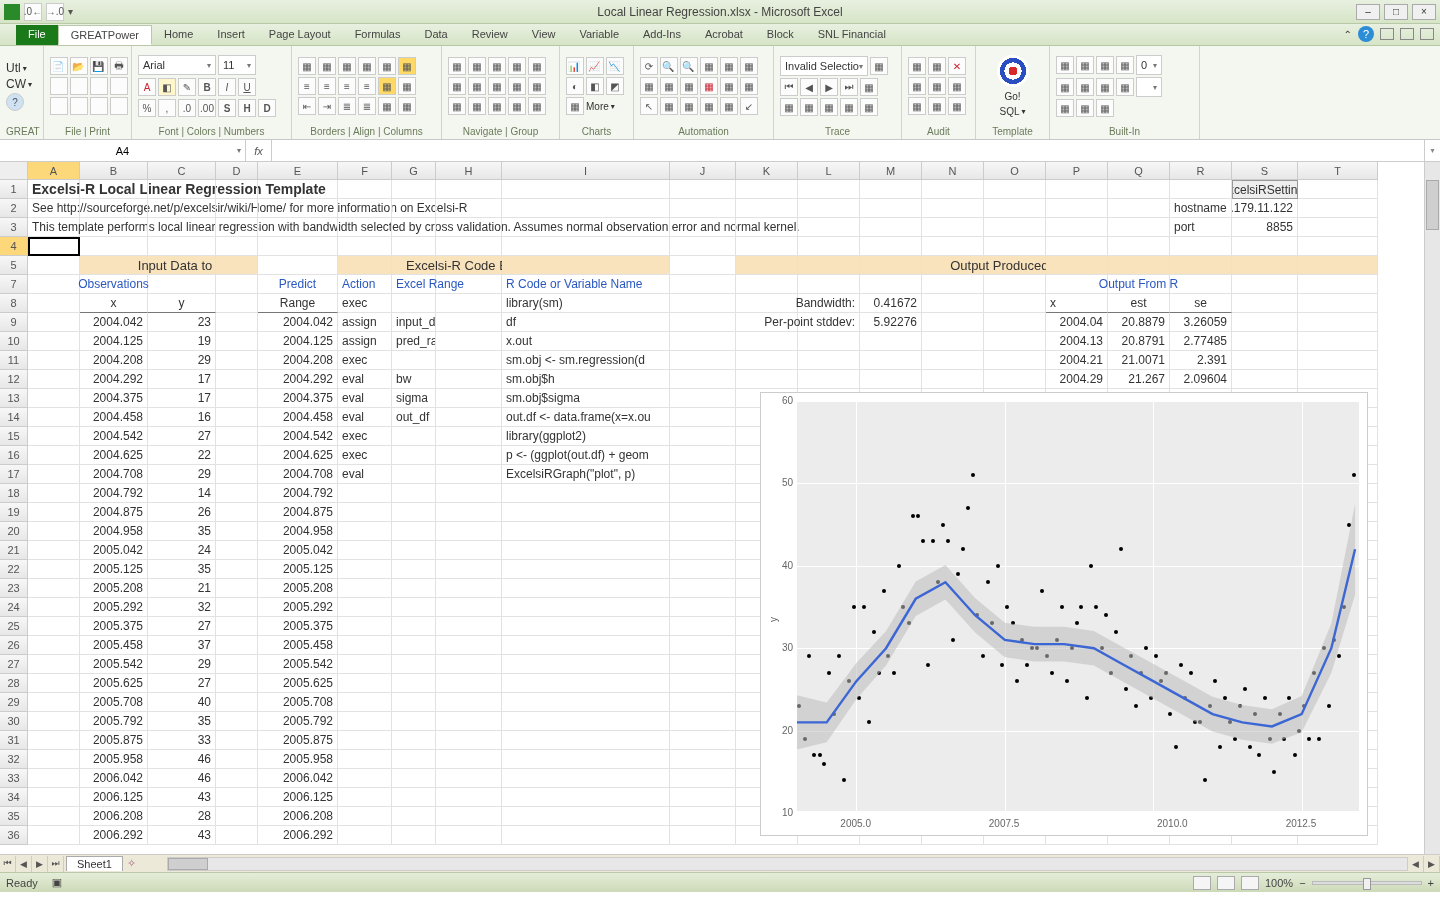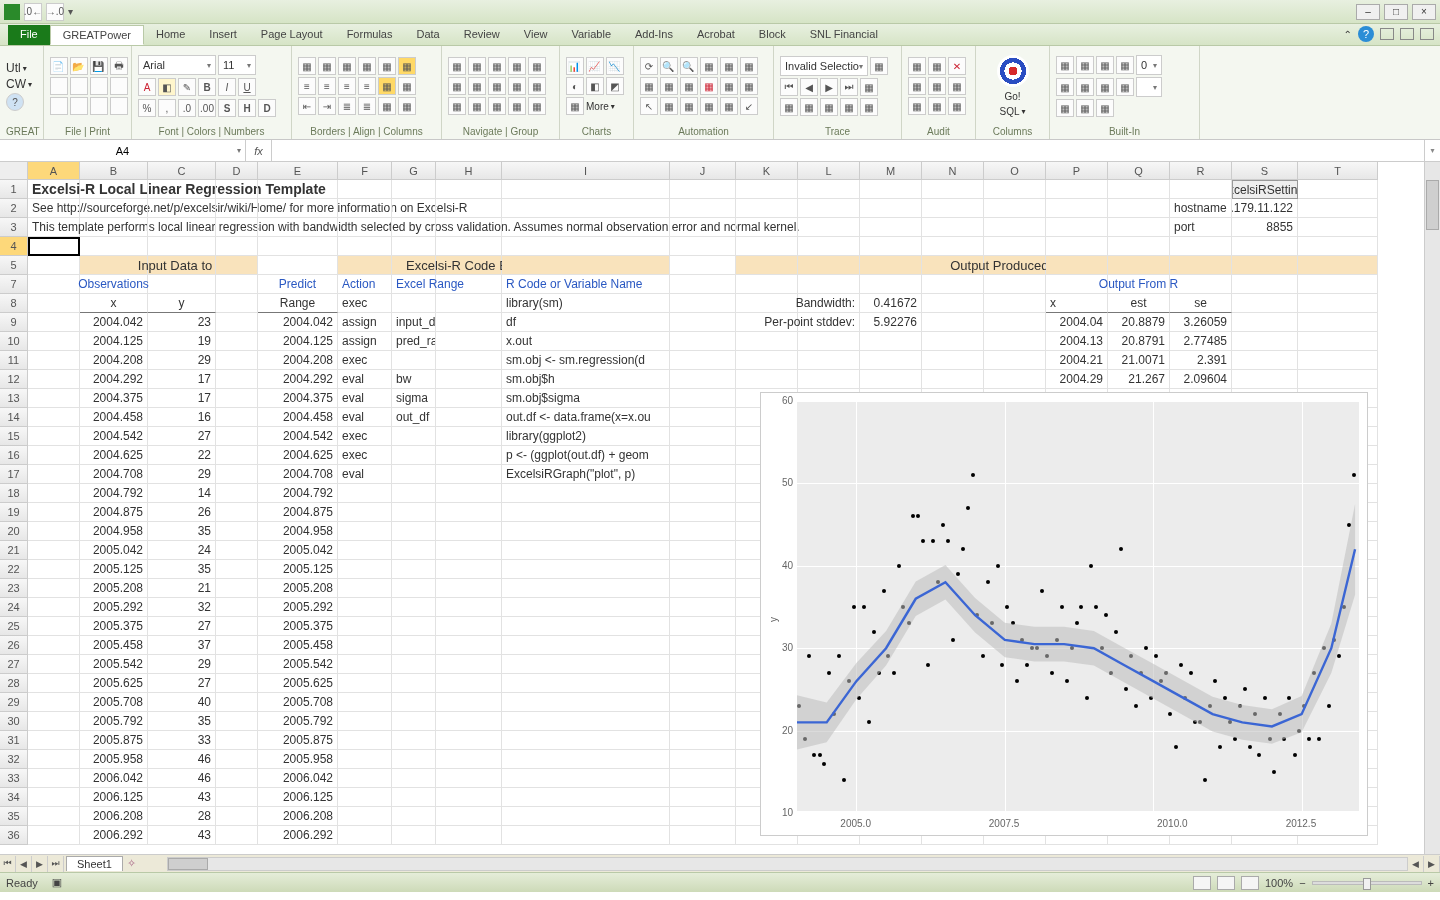--- a/index.html
+++ b/index.html
@@ -6,21 +6,21 @@
 body{background:#fff;width:1440px;height:900px;overflow:hidden;font-size:12px;color:#333;}
 
 .titlebar{height:24px;background:linear-gradient(#e8f0e0,#d6e4c6);display:flex;align-items:center;padding:0 4px;border-bottom:1px solid #b9c9a7;position:relative;}
 .titlebar .appicon{width:16px;height:16px;background:#2a8a2a;margin-right:4px;}
 .titlebar .qat{display:flex;gap:4px;align-items:center;}
 .titlebar .qat span{font-size:10px;color:#555;}
 .titlebar .title{position:absolute;left:0;right:0;text-align:center;font-size:12px;color:#444;pointer-events:none;}
 .titlebar .winbtns{margin-left:auto;display:flex;gap:4px;}
 .titlebar .winbtn{width:24px;height:16px;border:1px solid #aaa;background:#f0f0f0;display:flex;align-items:center;justify-content:center;font-size:10px;}
 
-.tabs{height:22px;background:linear-gradient(#e8f0e0,#d6e4c6);display:flex;align-items:end;padding-left:8px;border-bottom:1px solid #b9c9a7;position:relative;}
+.tabs{height:22px;background:linear-gradient(#e8f0e0,#d6e4c6);display:flex;align-items:end;padding-left:16px;border-bottom:1px solid #b9c9a7;position:relative;}
 .tab{padding:3px 12px;font-size:11px;color:#444;cursor:pointer;}
 .tab.file{background:#1a7a1a;color:#fff;}
 .tab.active{background:#fff;border:1px solid #b9c9a7;border-bottom:1px solid #fff;}
 .tabs .right{position:absolute;right:6px;top:2px;display:flex;gap:6px;align-items:center;}
 .help-circle{width:16px;height:16px;border-radius:50%;background:#2b8dd6;color:#fff;font-size:11px;display:flex;align-items:center;justify-content:center;}
 .winbox{width:14px;height:12px;border:1px solid #888;}
 
 .ribbon{height:94px;background:#f4f7f0;border-bottom:1px solid #c8c8c8;display:flex;}
 .group{border-right:1px solid #d0d6c7;padding:2px 6px;display:flex;flex-direction:column;justify-content:space-between;}
 .group .body{flex:1;display:flex;align-items:center;gap:4px;}
@@ -87,20 +87,21 @@
 </head>
 <body>
 
 <div class="titlebar">
   <div class="appicon"></div>
   <div class="qat">
     <span class="smallbtn">.0←</span>
     <span class="smallbtn">→.0</span>
     <span>▾</span>
   </div>
+  <div class="title">Local Linear Regression.xlsx - Microsoft Excel</div>
   <div class="winbtns">
     <div class="winbtn">–</div>
     <div class="winbtn">□</div>
     <div class="winbtn">×</div>
   </div>
 </div>
 
 <div class="tabs">
   <div id="tabstrip" style="display:flex;">
       <div class="tab file">File</div>
@@ -379,21 +380,21 @@
 
   <div class="group" style="width:74px;">
     <div class="body ribbon-tall">
       <div class="target"></div>
       <div style="font-size:10px;">Go!</div>
       <div class="row">
           <span style="font-size:10px;">SQL</span>
           <span style="font-size:8px;">▾</span>
         </div>
     </div>
-    <div class="label">Columns</div>
+    <div class="label">Template</div>
   </div>
 
   <div class="group" style="width:150px;">
     <div class="body">
         <div class="col">
       <div class="row">
             <div class="smallbtn">▦</div>
             <div class="smallbtn">▦</div>
             <div class="smallbtn">▦</div>
             <div class="smallbtn">▦</div>

